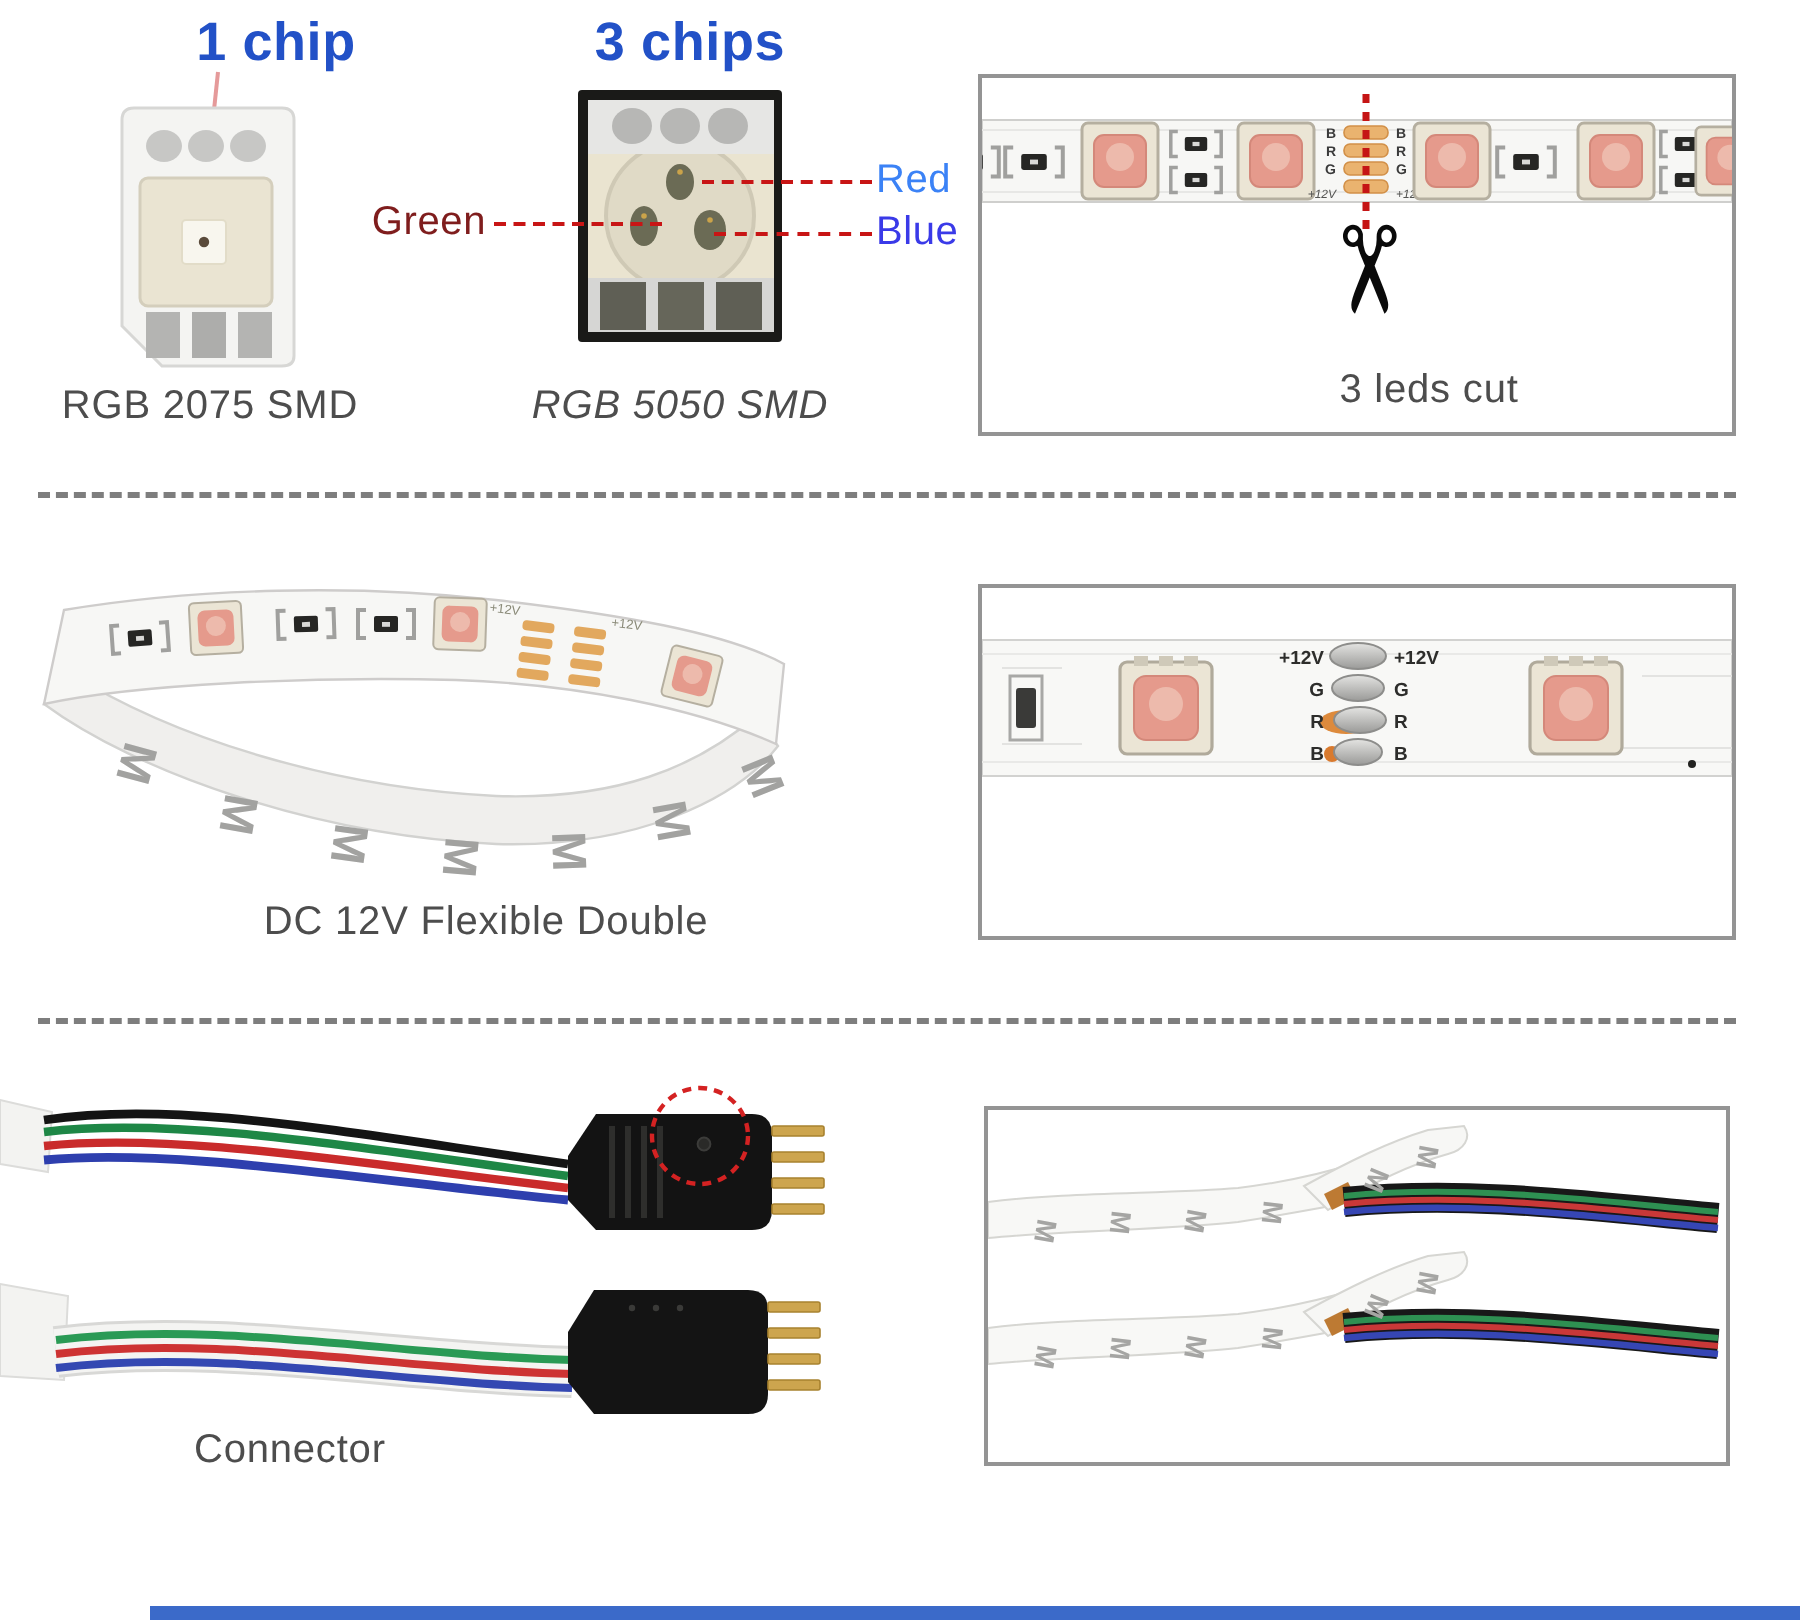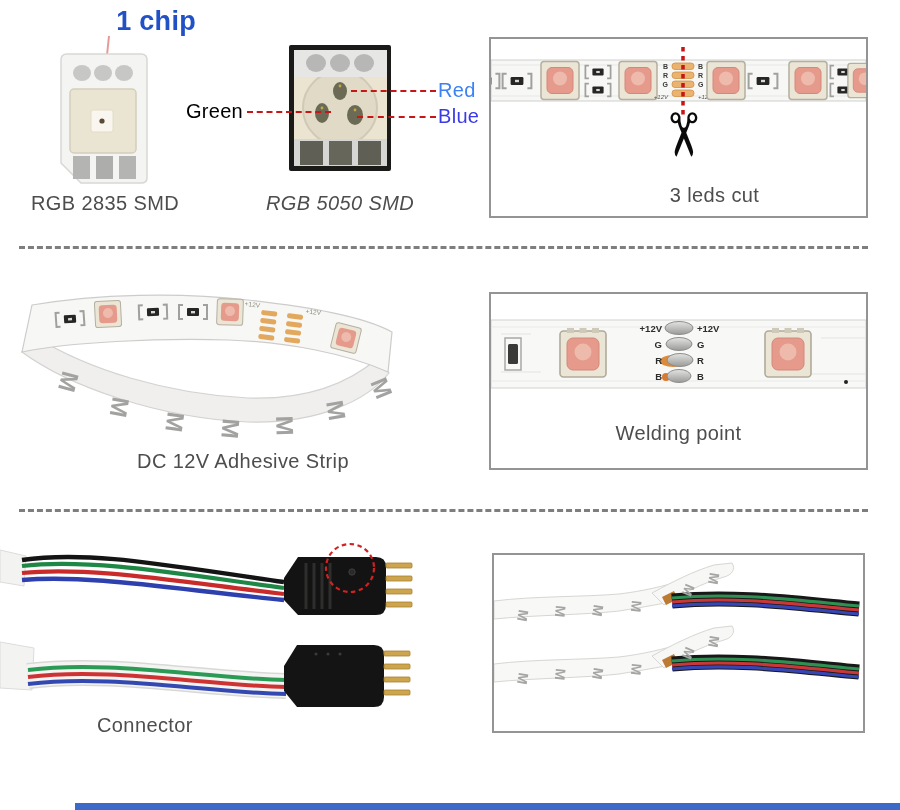--- a/index.html
+++ b/index.html
@@ -5,52 +5,53 @@
   html,body{margin:0;padding:0;background:#fff;}
   .canvas{position:relative;width:900px;height:810px;background:#ffffff;overflow:hidden;
           font-family:"Liberation Sans",sans-serif;}
   .heading{position:absolute;font-size:27px;font-weight:bold;color:#2251c7;text-align:center;letter-spacing:.3px;}
   .caption{position:absolute;font-size:20px;color:#4d4d4d;text-align:center;letter-spacing:.4px;}
   .caption.left{text-align:left;}
   .photo-box{position:absolute;border:2px solid #949494;background:#fff;}
   .divider{position:absolute;height:0;border-top:3px dashed #7e7e7e;}
   .dash-line{position:absolute;height:0;border-top:2.5px dashed #c81515;}
   .pin-label{position:absolute;font-size:20px;letter-spacing:.3px;}
-  .pin-label.green{color:#000000;text-align:right;}
+  .pin-label.green{color:#7f1d1d;text-align:right;}
   .pin-label.red{color:#3b82f6;}
   .pin-label.blue{color:#3a3ae8;text-align:right;}
   .pointer-line{position:absolute;width:2px;background:#e59a9a;transform:rotate(6deg);transform-origin:top center;}
   .scissors{position:absolute;font-family:"DejaVu Sans",sans-serif;color:#0a0a0a;
             transform:rotate(90deg);text-align:center;}
   .bottom-bar{position:absolute;background:#3b6ac9;}
   svg{position:absolute;left:0;top:0;}
   svg text{font-family:"Liberation Sans",sans-serif;}
 </style>
 </head>
 <body>
 
 <div class="canvas">
 
-  <div class="heading" style="left:56px;top:6px;width:140px;text-align:right;">1 chip</div>
+  <div class="heading" style="left:68px;top:6px;width:140px;">1 chip</div>
   <div class="pointer-line" style="left:108px;top:36px;height:84px;"></div>
 
   <svg style="left:55px;top:52px;" width="95" height="132" viewBox="0 0 95 132">
     <path d="M13,2 H86 Q92,2 92,8 V126 Q92,131 86,131 H26 L6,111 V8 Q6,2 12,2 Z" fill="#f4f4f2" stroke="#d7d7d5" stroke-width="1.5"></path>
     <ellipse cx="27" cy="21" rx="9" ry="8" fill="#c7c7c5"></ellipse>
     <ellipse cx="48" cy="21" rx="9" ry="8" fill="#c7c7c5"></ellipse>
     <ellipse cx="69" cy="21" rx="9" ry="8" fill="#c7c7c5"></ellipse>
     <rect x="15" y="37" width="66" height="64" rx="4" fill="#eae4d2" stroke="#d4cebc" stroke-width="1.5"></rect>
     <rect x="36" y="58" width="22" height="22" rx="2" fill="#f8f6ee" stroke="#e2dcc8"></rect>
     <circle cx="47" cy="69" r="2.6" fill="#5a4a3a"></circle>
     <rect x="18" y="104" width="17" height="23" fill="#b4b4b2"></rect>
     <rect x="41" y="104" width="17" height="23" fill="#adadab"></rect>
     <rect x="64" y="104" width="17" height="23" fill="#b4b4b2"></rect>
   </svg>
-  <div class="caption" style="left:25px;top:192px;width:160px;">RGB 2835 SMD</div>
-
+  <div class="caption" style="left:25px;top:192px;width:160px;">RGB 2075 SMD</div>
+
+  <div class="heading" style="left:285px;top:6px;width:120px;">3 chips</div>
 
   <svg style="left:288px;top:44px;" width="104" height="128" viewBox="0 0 104 128">
     <rect x="1" y="1" width="102" height="126" rx="2" fill="#1a1a18"></rect>
     <rect x="6" y="6" width="93" height="27" fill="#e6e6e4"></rect>
     <ellipse cx="28" cy="19" rx="10" ry="9" fill="#b7b7b5"></ellipse>
     <ellipse cx="52" cy="19" rx="10" ry="9" fill="#b7b7b5"></ellipse>
     <ellipse cx="76" cy="19" rx="10" ry="9" fill="#b7b7b5"></ellipse>
     <clipPath id="bodyclip">
         <rect x="6" y="33" width="93" height="62"></rect>
       </clipPath>
@@ -171,21 +172,21 @@
       <rect x="252" y="58" width="16" height="5" rx="2" fill="#e2a85e"></rect>
       <rect x="278" y="34" width="16" height="5" rx="2" fill="#e2a85e"></rect>
       <rect x="278" y="42" width="16" height="5" rx="2" fill="#e2a85e"></rect>
       <rect x="278" y="50" width="16" height="5" rx="2" fill="#e2a85e"></rect>
       <rect x="278" y="58" width="16" height="5" rx="2" fill="#e2a85e"></rect>
       <text x="250" y="32" text-anchor="end" font-size="6.5" fill="#8a8a78">+12V</text>
       <text x="296" y="32" font-size="6.5" fill="#8a8a78">+12V</text>
     </g>
     <use href="#led2" transform="translate(338,60) rotate(14)"></use>
   </svg>
-  <div class="caption" style="left:83px;top:450px;width:320px;">DC 12V  Adhesive Strip</div>
+  <div class="caption" style="left:83px;top:450px;width:320px;">DC 12V  Flexible Double</div>
 
   <div class="photo-box" style="left:489px;top:292px;width:375px;height:174px;">
     <svg width="375" height="174" viewBox="0 0 375 174">
       <defs>
         <g id="led3">
           <rect x="-23" y="-23" width="46" height="46" rx="3.5" fill="#ebe5d5" stroke="#b0aa9b" stroke-width="1.6"></rect>
           <rect x="-16" y="-16" width="32" height="32" rx="6" fill="#e59a8c" stroke="#d4887a"></rect>
           <circle cx="0" cy="-2" r="8.5" fill="#efc0b2" opacity="0.85"></circle>
           <rect x="-16" y="-26" width="7" height="5" fill="#cfc9b9"></rect>
           <rect x="-3.5" y="-26" width="7" height="5" fill="#cfc9b9"></rect>
@@ -219,21 +220,20 @@
           <text x="206" y="54">G</text>
           <text x="171" y="70" text-anchor="end">R</text>
           <text x="206" y="70">R</text>
           <text x="171" y="86" text-anchor="end">B</text>
           <text x="206" y="86">B</text>
         </g>
       </g>
       <use href="#led3" transform="translate(297,60)"></use>
       <circle cx="355" cy="88" r="2" fill="#222220"></circle>
     </svg>
-    <div class="caption" style="left:0;top:128px;width:100%;">Welding point</div>
   </div>
 
   <div class="divider" style="left:19px;top:509px;width:849px;"></div>
 
   <svg style="left:0;top:538px;" width="415" height="175" viewBox="0 0 415 175">
 
     <polygon points="0,12 26,18 24,48 0,44" fill="#f3f3f1" stroke="#dcdcda"></polygon>
     <path d="M22,22 C90,12 170,28 284,44" fill="none" stroke="#141414" stroke-width="4.4"></path>
     <path d="M22,28 C90,20 180,36 284,50" fill="none" stroke="#1e8746" stroke-width="4.2"></path>
     <path d="M22,35 C90,28 180,44 284,56" fill="none" stroke="#c92b2b" stroke-width="4.2"></path>

